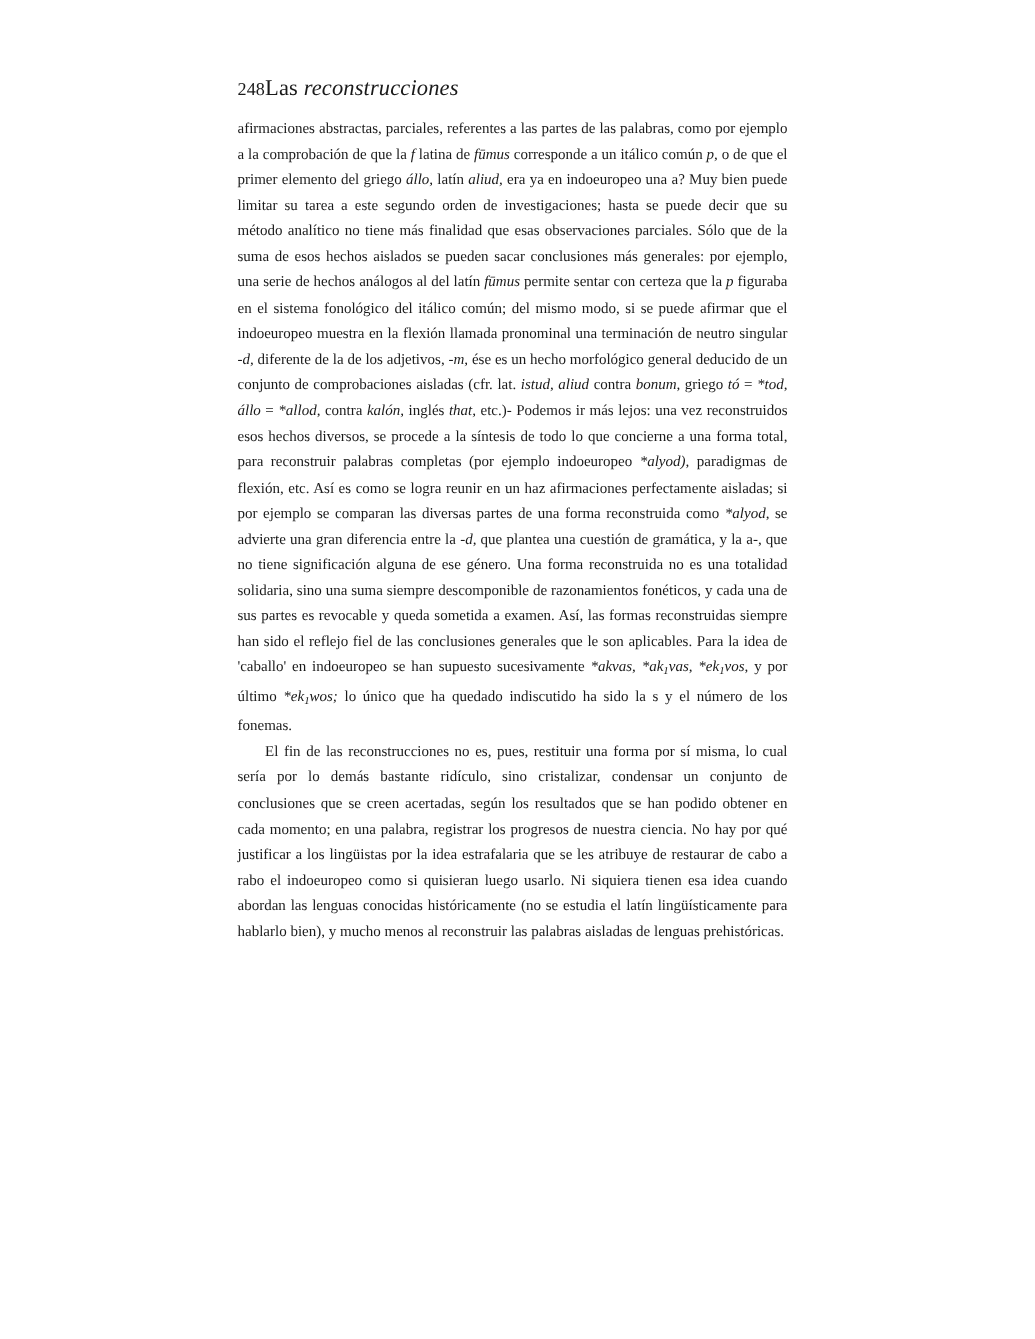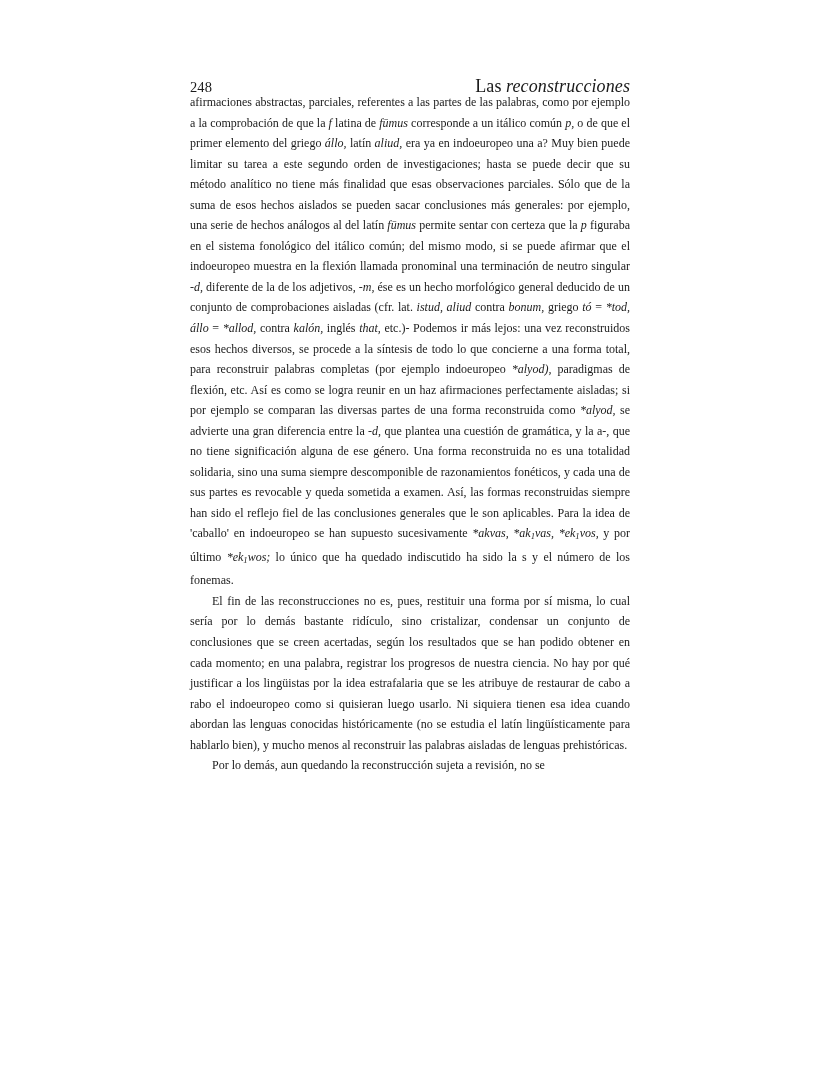--- a/index.html
+++ b/index.html
@@ -19,25 +19,23 @@
     width: 828px;
     height: 1071px;
     box-sizing: border-box;
   }
   .header {
     position: absolute;
     top: 60px;
     left: 190px;
     width: 440px;
     display: flex;
-    justify-content: space-between;
     align-items: baseline;
     font-size: 14.5px;
     letter-spacing: 0.1px;
-    margin-top: 16px;
   }
   .header .folio {
     font-size: 14.5px;
   }
   .header .running-title {
     font-size: 18px;
   }
   .header .running-title em {
     font-style: italic;
   }
@@ -76,17 +74,16 @@
     <span class="folio">248</span>
     <span class="running-title"><span>Las </span><em>reconstrucciones</em></span>
   </div>
 
   <div class="body-text">
 
     <p id="para-1">afirmaciones abstractas, parciales, referentes a las partes de las palabras, como por ejemplo a la comprobación de que la <i>f</i> latina de <i>fūmus</i> corresponde a un itálico común <i>p,</i> o de que el primer elemento del griego <i>állo,</i> latín <i>aliud,</i> era ya en indoeuropeo una a? Muy bien puede limitar su tarea a este segundo orden de investigaciones; hasta se puede decir que su método analítico no tiene más finalidad que esas observaciones parciales. Sólo que de la suma de esos hechos aislados se pueden sacar conclusiones más generales: por ejemplo, una serie de hechos análogos al del latín <i>fūmus</i> permite sentar con certeza que la <i>p</i> figuraba en el sistema fonológico del itálico común; del mismo modo, si se puede afirmar que el indoeuropeo muestra en la flexión llamada pronominal una terminación de neutro singular <i>-d,</i> diferente de la de los adjetivos, <i>-m,</i> ése es un hecho morfológico general deducido de un conjunto de comprobaciones aisladas (cfr. lat. <i>istud, aliud</i> contra <i>bonum,</i> griego <i>tó</i> = <i>*tod, állo</i> = <i>*allod,</i> contra <i>kalón,</i> inglés <i>that,</i> etc.)- Podemos ir más lejos: una vez reconstruidos esos hechos diversos, se procede a la síntesis de todo lo que concierne a una forma total, para reconstruir palabras completas (por ejemplo indoeuropeo <i>*alyod),</i> paradigmas de flexión, etc. Así es como se logra reunir en un haz afirmaciones perfectamente aisladas; si por ejemplo se comparan las diversas partes de una forma reconstruida como <i>*alyod,</i> se advierte una gran diferencia entre la <i>-d,</i> que plantea una cuestión de gramática, y la a-, que no tiene significación alguna de ese género. Una forma reconstruida no es una totalidad solidaria, sino una suma siempre descomponible de razonamientos fonéticos, y cada una de sus partes es revocable y queda sometida a examen. Así, las formas reconstruidas siempre han sido el reflejo fiel de las conclusiones generales que le son aplicables. Para la idea de 'caballo' en indoeuropeo se han supuesto sucesivamente <i>*akvas, *ak<span class="sub">1</span>vas, *ek<span class="sub">1</span>vos,</i> y por último <i>*ek<span class="sub">1</span>wos;</i> lo único que ha quedado indiscutido ha sido la s y el número de los fonemas.</p>
 
     <p id="para-2" class="indent">El fin de las reconstrucciones no es, pues, restituir una forma por sí misma, lo cual sería por lo demás bastante ridículo, sino cristalizar, condensar un conjunto de conclusiones que se creen acertadas, según los resultados que se han podido obtener en cada momento; en una palabra, registrar los progresos de nuestra ciencia. No hay por qué justificar a los lingüistas por la idea estrafalaria que se les atribuye de restaurar de cabo a rabo el indoeuropeo como si quisieran luego usarlo. Ni siquiera tienen esa idea cuando abordan las lenguas conocidas históricamente (no se estudia el latín lingüísticamente para hablarlo bien), y mucho menos al reconstruir las palabras aisladas de lenguas prehistóricas.</p>
 
-    <p id="para-3" class="indent">Por lo demás, aun quedando la reconstrucción sujeta a revisión, no se</p>
 
   </div>
 
 </div>
 
 </body></html>

